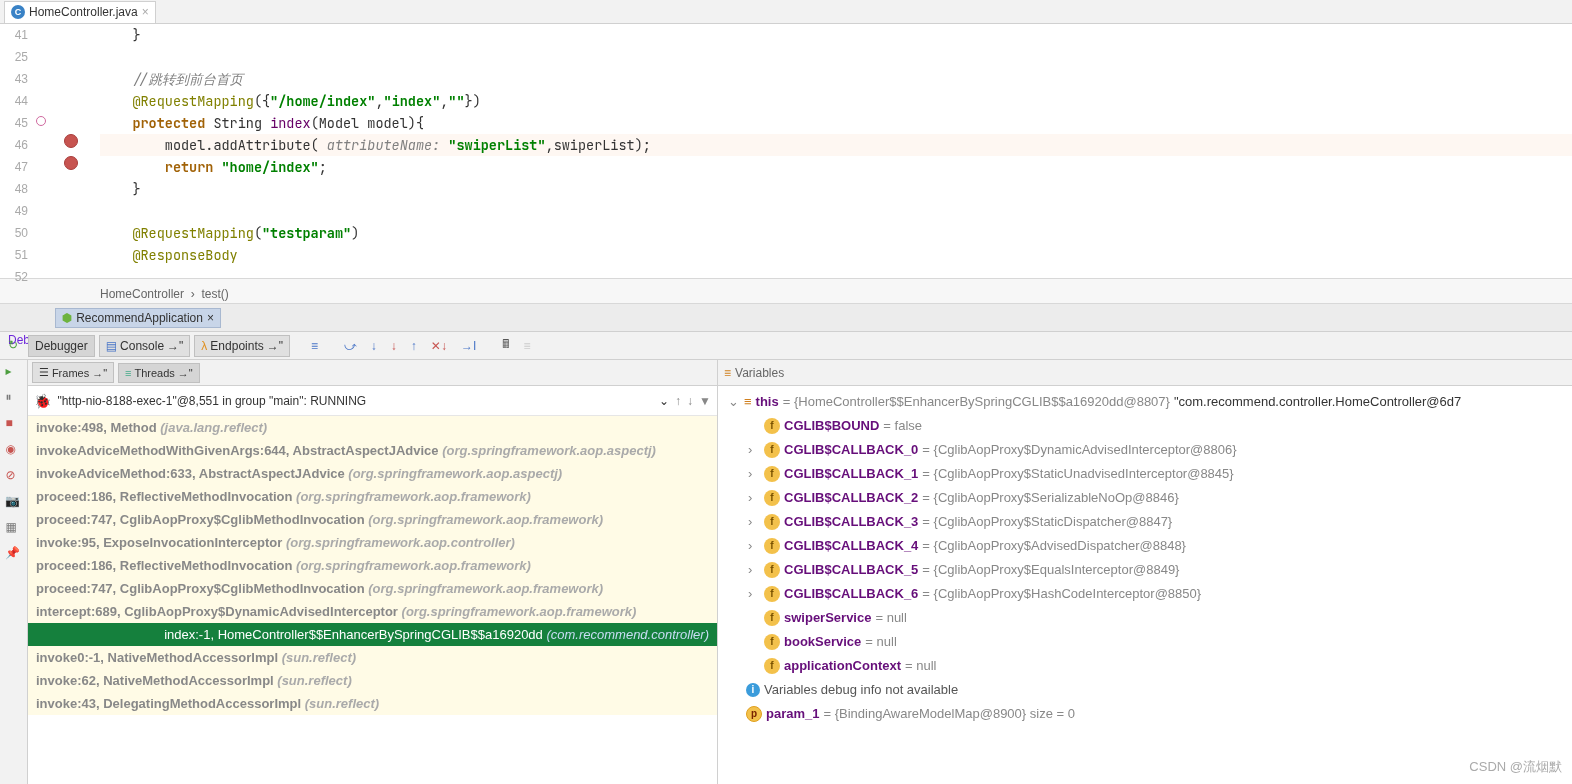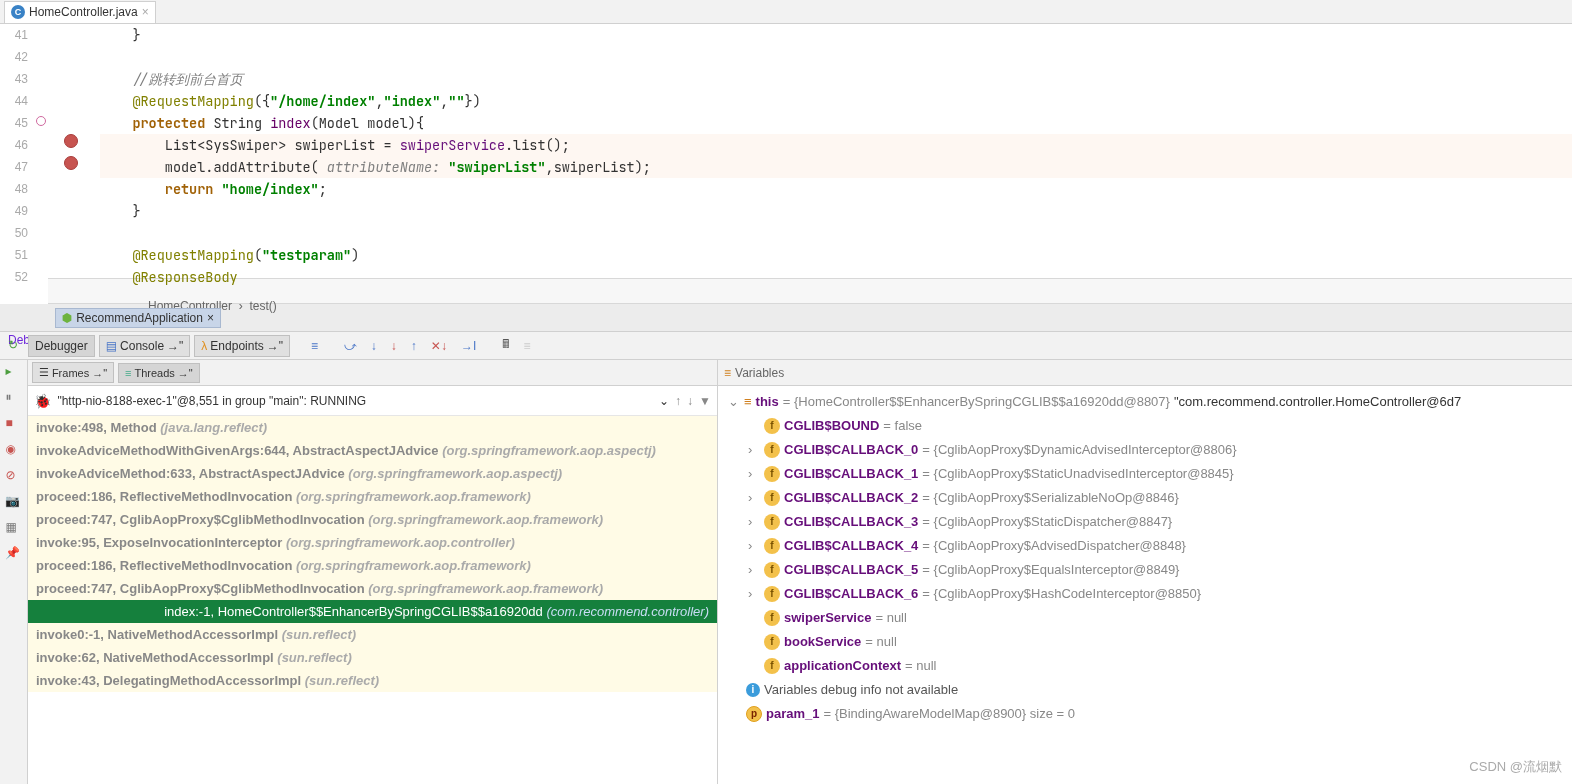--- a/index.html
+++ b/index.html
@@ -10,21 +10,21 @@
 .file-tab .close { color:#aaa; cursor:pointer; }
 .editor-area { display:flex; height:254px; background:#fff; }
 .gutter { width:34px; text-align:right; color:#aaa; background:#fff; padding-right:6px; font-size:12px; line-height:22px; }
 .gutter-icons { width:56px; background:#fff; position:relative; }
 .bp { position:absolute; width:14px; height:14px; background:#c75450; border-radius:50%; left:30px; border:1.5px solid #a93e3c; }
 .bp1 { top:110px; } .bp2 { top:132px; }
 .mcircle { position:absolute; width:10px; height:10px; border:1.5px solid #d06aa0; border-radius:50%; left:2px; top:92px; }
 .code { font-family: "JetBrains Mono","Consolas",monospace; font-size:13.5px; line-height:22px; flex:1; padding-left:10px; }
 .kw { color:#a16207; font-weight:bold; } .ann { color:#808000; } .str { color:#008000; font-weight:bold; } .cmt { color:#808080; font-style:italic; } .param { color:#808080; font-style:italic; } .mth { color:#660066; }
 .hl { background:#fef7f2; }
-.breadcrumb { height:26px; background:#f7f7f7; border-top:1px solid #d8d8d8; border-bottom:1px solid #d8d8d8; padding:20px 12px 0 100px; color:#666; font-size:12px;margin-left:48px; }
+.breadcrumb { height:26px; background:#f7f7f7; border-top:1px solid #d8d8d8; border-bottom:1px solid #d8d8d8; padding:8px 12px 0 100px; color:#666; font-size:12px; }
 .debug-bar { height:28px; background:#ececec; border-bottom:1px solid #d0d0d0; display:flex; align-items:center; padding:0 8px; gap:8px; }
 .debug-tab-active { background:#c8d5e8; border:1px solid #a8b8d0; padding:2px 6px; display:flex; align-items:center; gap:4px; }
 .toolbar { height:28px; background:#f2f2f2; border-bottom:1px solid #d0d0d0; display:flex; align-items:center; padding:0 8px; gap:4px; }
 .tb-btn { padding:3px 5px; color:#555; cursor:pointer; }
 .tb-tab { padding:3px 6px; background:#e0e0e0; border:1px solid #c0c0c0; display:flex; align-items:center; gap:3px; }
 .tb-tab.active { background:#d5d5d5; }
 .main-debug { display:flex; height:424px; }
 .left-sidebar { width:28px; background:#f2f2f2; border-right:1px solid #d0d0d0; display:flex; flex-direction:column; align-items:center; padding-top:4px; gap:10px; }
 .sb-icon { width:16px; height:16px; color:#7a7a7a; cursor:pointer; }
 .frames-panel { width:690px; border-right:1px solid #d0d0d0; display:flex; flex-direction:column; background:#fff; }
@@ -61,21 +61,21 @@
   <div class="file-tab">
     <span class="icon-c">C</span>
     <span>HomeController.java</span>
     <span class="close">×</span>
   </div>
 </div>
 
 <div class="editor-area">
   <div class="gutter">
     <div>41</div>
-      <div>42</div>
+      <div>25</div>
       <div>43</div>
       <div>44</div>
       <div>45</div>
       <div>46</div>
       <div>47</div>
       <div>48</div>
       <div>49</div>
       <div>50</div>
       <div>51</div>
       <div>52</div>
@@ -84,21 +84,20 @@
     <div class="mcircle"></div>
     <div class="bp bp1"></div>
     <div class="bp bp2"></div>
   </div>
   <div class="code">
     <div>&nbsp;&nbsp;&nbsp;&nbsp;}</div>
     <div>&nbsp;</div>
     <div>&nbsp;&nbsp;&nbsp;&nbsp;<span class="cmt">//跳转到前台首页</span></div>
     <div>&nbsp;&nbsp;&nbsp;&nbsp;<span class="ann">@RequestMapping</span><span>({</span><span class="str">"/home/index"</span>,<span class="str">"index"</span>,<span class="str">""</span><span>})</span></div>
     <div>&nbsp;&nbsp;&nbsp;&nbsp;<span class="kw">protected</span> String <span class="mth">index</span>(Model model){</div>
-    <div class="hl">&nbsp;&nbsp;&nbsp;&nbsp;&nbsp;&nbsp;&nbsp;&nbsp;List&lt;SysSwiper&gt; swiperList = <span style="color:#660e7a;">swiperService</span>.list();</div>
     <div class="hl">&nbsp;&nbsp;&nbsp;&nbsp;&nbsp;&nbsp;&nbsp;&nbsp;model.addAttribute( <span class="param">attributeName:</span> <span class="str">"swiperList"</span><span>,swiperList);</span></div>
     <div>&nbsp;&nbsp;&nbsp;&nbsp;&nbsp;&nbsp;&nbsp;&nbsp;<span class="kw">return </span><span class="str">"home/index"</span><span>;</span></div>
     <div>&nbsp;&nbsp;&nbsp;&nbsp;}</div>
     <div>&nbsp;</div>
     <div>&nbsp;&nbsp;&nbsp;&nbsp;<span class="ann">@RequestMapping</span>(<span class="str">"testparam"</span>)</div>
     <div>&nbsp;&nbsp;&nbsp;&nbsp;<span class="ann">@ResponseBody</span></div>
   </div>
 </div>
 
 <div class="breadcrumb">
@@ -182,20 +181,21 @@
     </div>
     <div class="stack-list" id="stack-list">
         <div class="stack-item lib"><span>invoke:498, Method </span><span class="pkg">(java.lang.reflect)</span></div>
         <div class="stack-item lib"><span>invokeAdviceMethodWithGivenArgs:644, AbstractAspectJAdvice </span><span class="pkg">(org.springframework.aop.aspectj)</span></div>
         <div class="stack-item lib"><span>invokeAdviceMethod:633, AbstractAspectJAdvice </span><span class="pkg">(org.springframework.aop.aspectj)</span></div>
         <div class="stack-item lib"><span>proceed:186, ReflectiveMethodInvocation </span><span class="pkg">(org.springframework.aop.framework)</span></div>
         <div class="stack-item lib"><span>proceed:747, CglibAopProxy$CglibMethodInvocation </span><span class="pkg">(org.springframework.aop.framework)</span></div>
         <div class="stack-item lib"><span>invoke:95, ExposeInvocationInterceptor </span><span class="pkg">(org.springframework.aop.controller)</span></div>
         <div class="stack-item lib"><span>proceed:186, ReflectiveMethodInvocation </span><span class="pkg">(org.springframework.aop.framework)</span></div>
         <div class="stack-item lib"><span>proceed:747, CglibAopProxy$CglibMethodInvocation </span><span class="pkg">(org.springframework.aop.framework)</span></div>
+        <div class="stack-item lib"><span>intercept:689, CglibAopProxy$DynamicAdvisedInterceptor </span><span class="pkg">(org.springframework.aop.framework)</span></div>
         <div class="stack-item selected"><span>index:-1, HomeController$$EnhancerBySpringCGLIB$$a16920dd </span><span class="pkg">(com.recommend.controller)</span></div>
         <div class="stack-item lib"><span>invoke0:-1, NativeMethodAccessorImpl </span><span class="pkg">(sun.reflect)</span></div>
         <div class="stack-item lib"><span>invoke:62, NativeMethodAccessorImpl </span><span class="pkg">(sun.reflect)</span></div>
         <div class="stack-item lib"><span>invoke:43, DelegatingMethodAccessorImpl </span><span class="pkg">(sun.reflect)</span></div>
       </div>
   </div>
 
   <div class="vars-panel">
     <div class="vars-header">
       <span style="color:#d08020;">≡</span>

